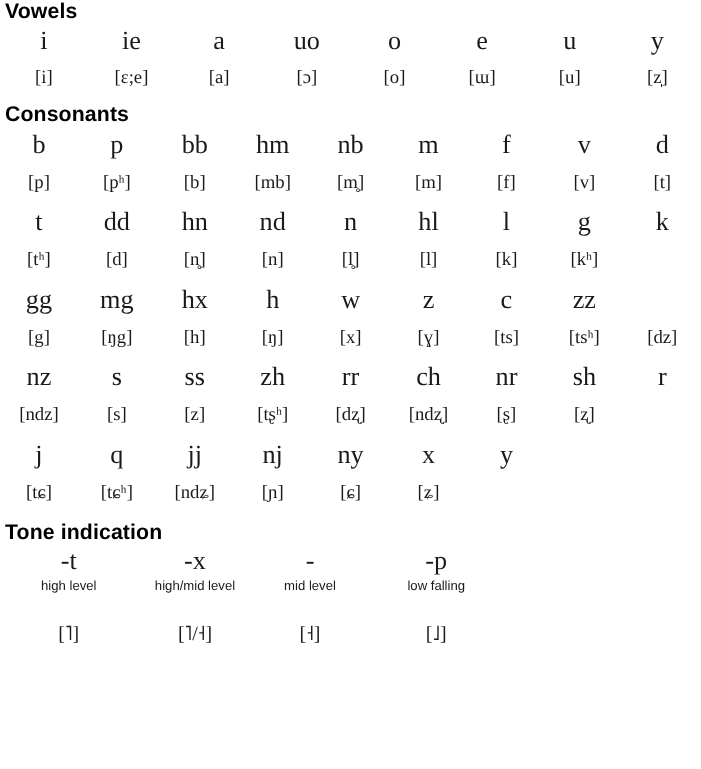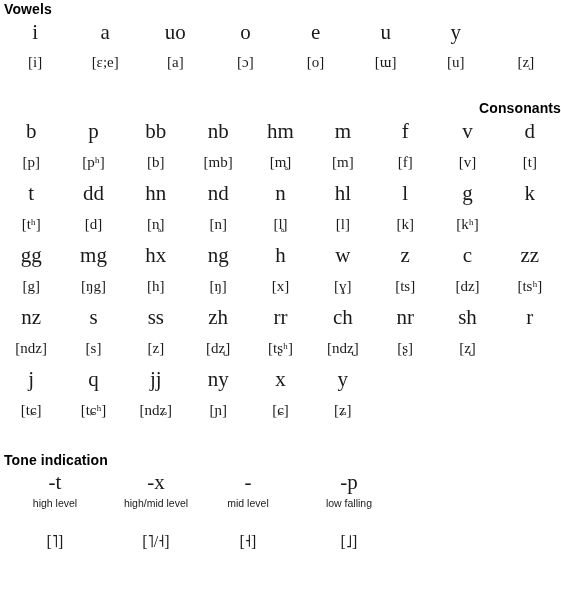--- a/index.html
+++ b/index.html
@@ -21,29 +21,29 @@
     width: 561px;
     height: 615px;
     box-sizing: border-box;
     position: relative;
   }
 
   
   .section-heading {
     font-family: "Liberation Sans", "DejaVu Sans", sans-serif;
     font-weight: bold;
-    font-size: 14px;
+    font-size: 17px;
     color: #000000;
     letter-spacing: 0.1px;
     padding-left: 4px;
     line-height: 14px;
   }
   #vowels-heading { margin-top: 2px; }
-  #consonants-heading { margin-top: 24px; text-align: right; }
-  #tone-heading { margin-top: 28px; }
+  #consonants-heading { margin-top: 8px; }
+  #tone-heading { margin-top: 10px; }
 
   
   .grid-row {
     display: grid;
     width: 561px;
     box-sizing: border-box;
   }
   .cols-8 { grid-template-columns: repeat(8, 1fr); }
   .cols-9 { grid-template-columns: repeat(9, 1fr); }
   .cols-4t { grid-template-columns: 110px 92px 92px 110px; }
@@ -103,20 +103,21 @@
 </head>
 <body>
 
 <div class="page">
 
   <div class="section-heading" id="vowels-heading">Vowels</div>
 
   <div class="vowels-block">
     <div class="grid-row cols-8 ortho-row">
       <div class="cell">i</div>
+      <div class="cell">ie</div>
       <div class="cell">a</div>
       <div class="cell">uo</div>
       <div class="cell">o</div>
       <div class="cell">e</div>
       <div class="cell">u</div>
       <div class="cell">y</div>
     </div>
     <div class="grid-row cols-8 ipa-row">
       <div class="cell">[i]</div>
       <div class="cell">[ɛ;e]</div>
@@ -131,22 +132,22 @@
 
   <div class="section-heading" id="consonants-heading">Consonants</div>
 
   <div>
 
     <div class="cons-pair">
       <div class="grid-row cols-9 ortho-row">
         <div class="cell">b</div>
         <div class="cell">p</div>
         <div class="cell">bb</div>
+        <div class="cell">hm</div>
         <div class="cell">nb</div>
-        <div class="cell">hm</div>
         <div class="cell">m</div>
         <div class="cell">f</div>
         <div class="cell">v</div>
         <div class="cell">d</div>
       </div>
       <div class="grid-row cols-9 ipa-row">
         <div class="cell">[p]</div>
         <div class="cell">[pʰ]</div>
         <div class="cell">[b]</div>
         <div class="cell">[mb]</div>
@@ -180,69 +181,69 @@
         <div class="cell">[k]</div>
         <div class="cell">[kʰ]</div>
       </div>
     </div>
 
     <div class="cons-pair">
       <div class="grid-row cols-9 ortho-row">
         <div class="cell">gg</div>
         <div class="cell">mg</div>
         <div class="cell">hx</div>
-        <div class="cell">ng</div>
         <div class="cell">h</div>
         <div class="cell">w</div>
         <div class="cell">z</div>
         <div class="cell">c</div>
         <div class="cell">zz</div>
       </div>
       <div class="grid-row cols-9 ipa-row">
         <div class="cell">[g]</div>
         <div class="cell">[ŋg]</div>
         <div class="cell">[h]</div>
         <div class="cell">[ŋ]</div>
         <div class="cell">[x]</div>
         <div class="cell">[ɣ]</div>
         <div class="cell">[ts]</div>
+        <div class="cell">[tsʰ]</div>
         <div class="cell">[dz]</div>
-        <div class="cell">[tsʰ]</div>
       </div>
     </div>
 
     <div class="cons-pair">
       <div class="grid-row cols-9 ortho-row">
         <div class="cell">nz</div>
         <div class="cell">s</div>
         <div class="cell">ss</div>
         <div class="cell">zh</div>
         <div class="cell">rr</div>
         <div class="cell">ch</div>
         <div class="cell">nr</div>
         <div class="cell">sh</div>
         <div class="cell">r</div>
       </div>
       <div class="grid-row cols-9 ipa-row">
         <div class="cell">[ndz]</div>
         <div class="cell">[s]</div>
         <div class="cell">[z]</div>
+        <div class="cell">[tʂʰ]</div>
         <div class="cell">[dʐ]</div>
-        <div class="cell">[tʂʰ]</div>
         <div class="cell">[ndʐ]</div>
         <div class="cell">[ʂ]</div>
         <div class="cell">[ʐ]</div>
       </div>
     </div>
 
     <div class="cons-pair">
       <div class="grid-row cols-9 ortho-row">
         <div class="cell">j</div>
         <div class="cell">q</div>
         <div class="cell">jj</div>
+        <div class="cell">nj</div>
         <div class="cell">ny</div>
         <div class="cell">x</div>
         <div class="cell">y</div>
         <div class="cell"></div>
         <div class="cell"></div>
       </div>
       <div class="grid-row cols-9 ipa-row">
         <div class="cell">[tɕ]</div>
         <div class="cell">[tɕʰ]</div>
         <div class="cell">[ndʑ]</div>

